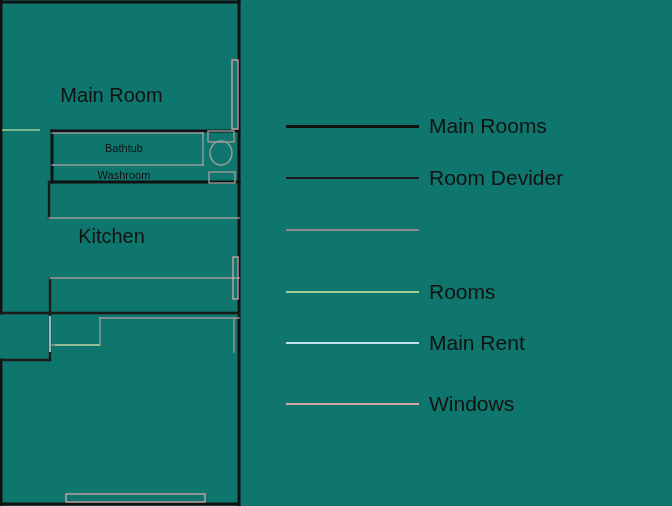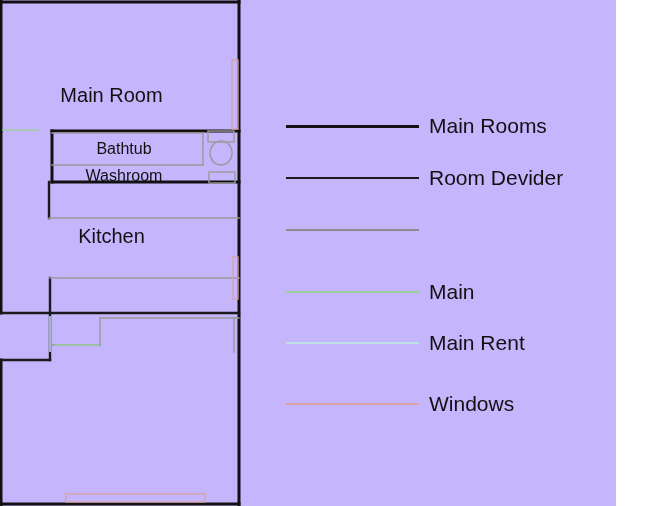--- a/index.html
+++ b/index.html
@@ -10,23 +10,23 @@
   }
   body {
     width: 672px;
     height: 506px;
     font-family: "Liberation Sans", sans-serif;
     color: #000000;
     overflow: hidden;
   }
   #page {
     position: relative;
-    width: 616px;
-    height: 506px;
-    background: #c4b5fd;
+    width: 672px;
+    height: 506px;
+    background: #0f766e;
   }
 
   
   #floorplan {
     position: absolute;
     left: 0;
     top: 0;
     width: 260px;
     height: 506px;
   }
@@ -40,21 +40,21 @@
     color: #111111;
     white-space: nowrap;
     text-align: center;
     font-weight: 400;
   }
   .room-label.big {
     font-size: 20px;
     line-height: 22px;
   }
   .room-label.small {
-    font-size: 16px;
+    font-size: 11px;
     line-height: 13px;
   }
 
   
   #legend {
     position: absolute;
     left: 286px;
     top: 0;
     width: 386px;
     height: 506px;
@@ -196,21 +196,21 @@
     <div class="legend-row" style="top:210px;">
       <span class="legend-swatch">
         <i style="height:2px; background:#8c8c8c;"></i>
       </span>
     </div>
 
     <div class="legend-row" style="top:272px;">
       <span class="legend-swatch">
         <i style="height:1.5px; background:#9ccf9c;"></i>
       </span>
-      <span class="legend-text">Main</span>
+      <span class="legend-text">Rooms</span>
     </div>
 
     <div class="legend-row" style="top:323px;">
       <span class="legend-swatch">
         <i style="height:1.5px; background:#bfe0e6;"></i>
       </span>
       <span class="legend-text">Main Rent</span>
     </div>
 
     <div class="legend-row" style="top:384px;">

